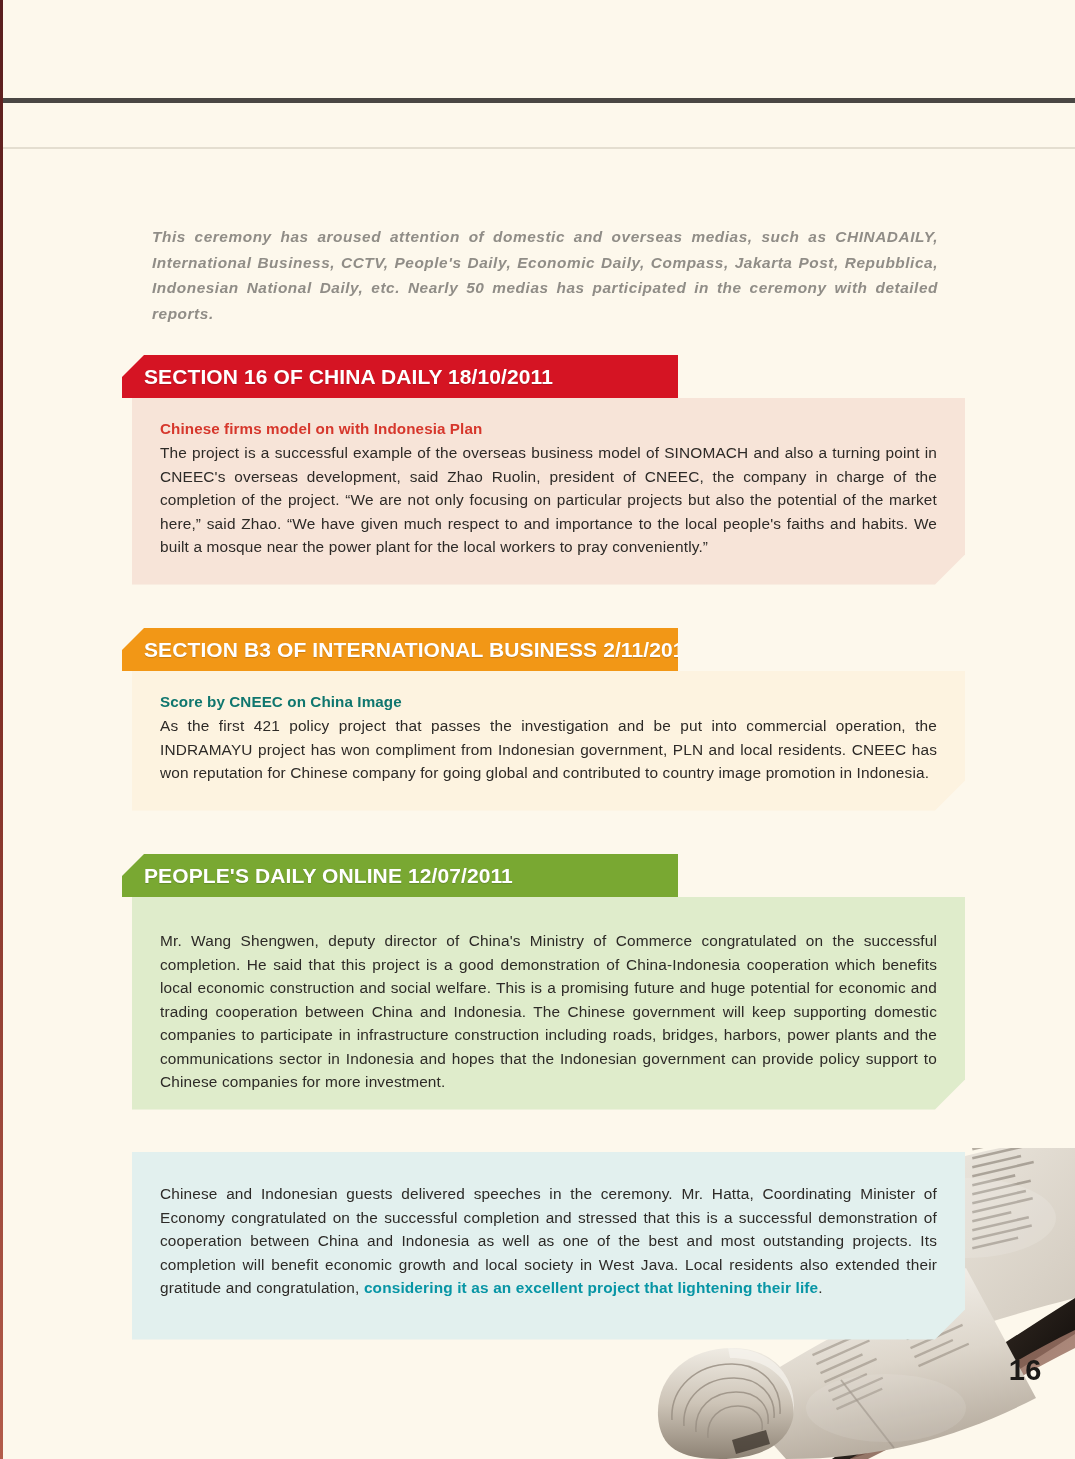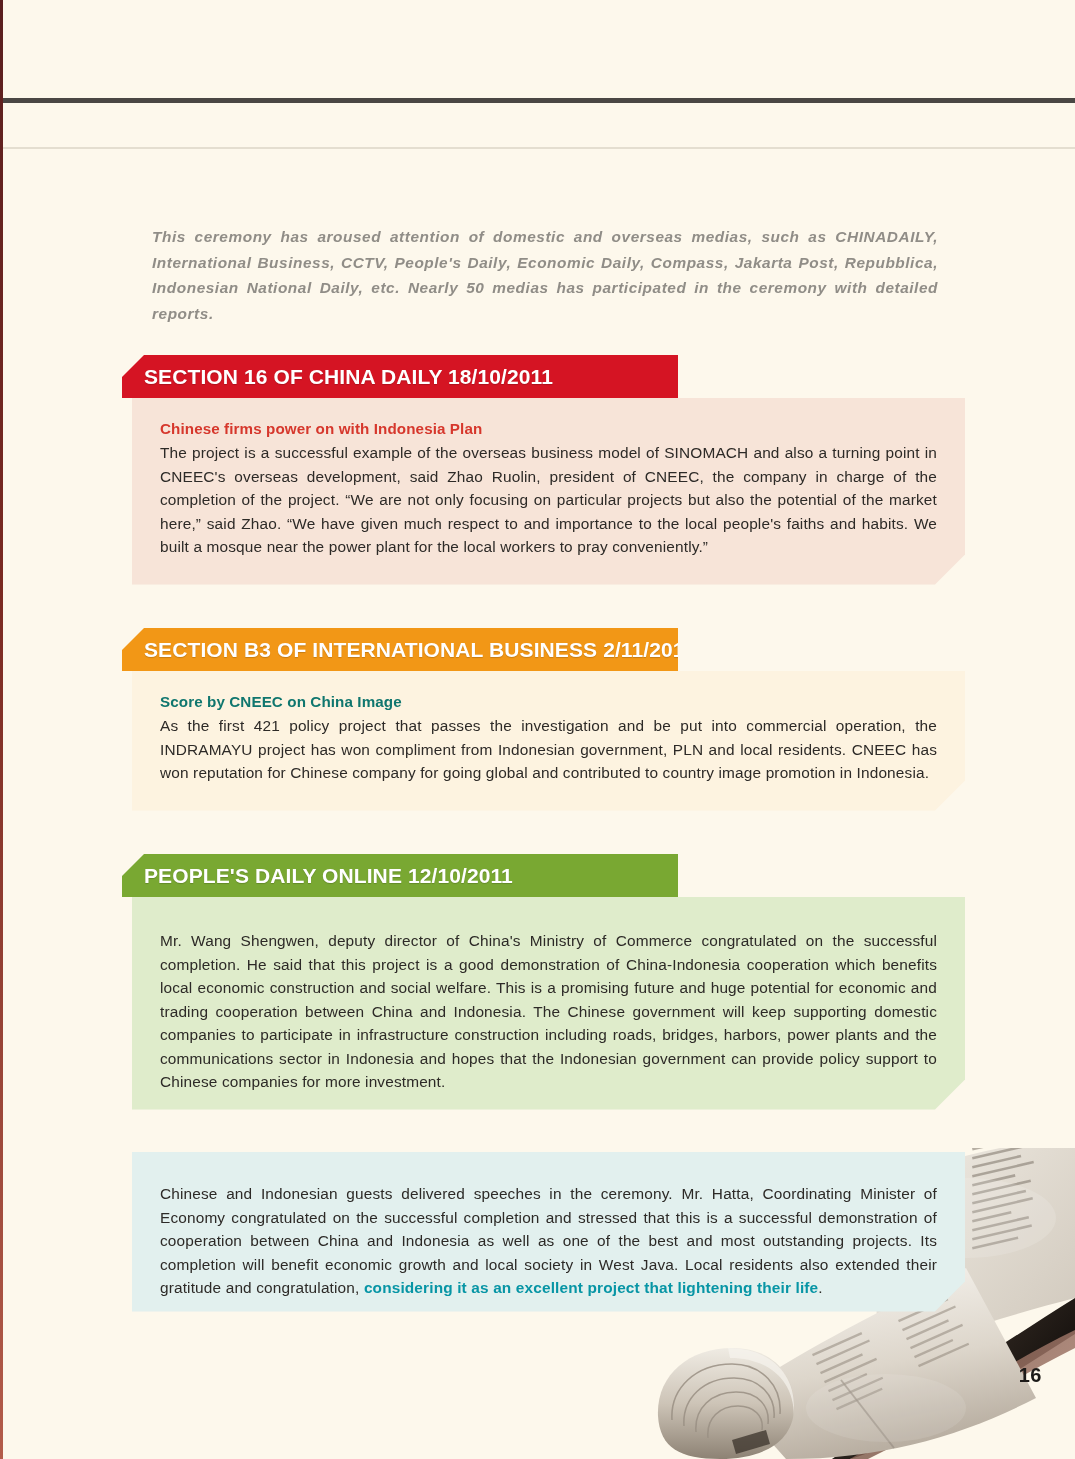--- a/index.html
+++ b/index.html
@@ -135,21 +135,21 @@
     width: 439px;
     height: 311px;
     overflow: hidden;
   }
   .np-svg { display: block; }
 
   .page-number {
     position: absolute;
     right: 33px;
     bottom: 72px;
-    font-size: 20px;
+    font-size: 29px;
     font-weight: bold;
     color: #1c1a18;
     letter-spacing: 0.5px;
   }
 </style>
 </head>
 <body>
 
 <div class="page">
 
@@ -158,38 +158,38 @@
   <div class="rule-light"></div>
 
 
   <div class="intro">This ceremony has aroused attention of domestic and overseas medias, such as CHINADAILY, International Business, CCTV, People's Daily, Economic Daily, Compass, Jakarta Post, Repubblica, Indonesian National Daily, etc. Nearly 50 medias has participated in the ceremony with detailed reports.</div>
 
   <div class="section" style="top:355px;">
     <div class="sec-header" id="h0" style="background: rgb(213, 20, 35);">
       <span class="sec-header-label">SECTION 16 OF CHINA DAILY 18/10/2011</span>
     </div>
     <div class="sec-body" id="b0" style="background: rgb(247, 228, 216);">
-      <p class="sec-subtitle" id="s0" style="color: rgb(214, 55, 44);">Chinese firms power on with Indonesia Plan</p>
+      <p class="sec-subtitle" id="s0" style="color: rgb(214, 55, 44);">Chinese firms model on with Indonesia Plan</p>
       <p class="sec-text">The project is a successful example of the overseas business model of SINOMACH and also a turning point in CNEEC's overseas development, said Zhao Ruolin, president of CNEEC, the company in charge of the completion of the project. “We are not only focusing on particular projects but also the potential of the market here,” said Zhao. “We have given much respect to and importance to the local people's faiths and habits. We built a mosque near the power plant for the local workers to pray conveniently.”</p>
     </div>
   </div>
 
   <div class="section" style="top:628px;">
     <div class="sec-header" id="h1" style="background: rgb(242, 151, 22);">
       <span class="sec-header-label">SECTION B3 OF INTERNATIONAL BUSINESS 2/11/2011</span>
     </div>
     <div class="sec-body" id="b1" style="background: rgb(253, 243, 224);">
       <p class="sec-subtitle" id="s1" style="color: #0f766e;">Score by CNEEC on China Image</p>
       <p class="sec-text">As the first 421 policy project that passes the investigation and be put into commercial operation, the INDRAMAYU project has won compliment from Indonesian government, PLN and local residents. CNEEC has won reputation for Chinese company for going global and contributed to country image promotion in Indonesia.</p>
     </div>
   </div>
 
   <div class="section" style="top:854px;">
     <div class="sec-header" id="h2" style="background: rgb(121, 168, 50);">
-      <span class="sec-header-label">PEOPLE'S DAILY ONLINE 12/10/2011</span>
+      <span class="sec-header-label">PEOPLE'S DAILY ONLINE 12/07/2011</span>
     </div>
     <div class="sec-body" id="b2" style="padding-top: 32px; padding-bottom: 16px; background: rgb(223, 236, 203);">
       <p class="sec-text">Mr. Wang Shengwen, deputy director of China's Ministry of Commerce congratulated on the successful completion. He said that this project is a good demonstration of China-Indonesia cooperation which benefits local economic construction and social welfare. This is a promising future and huge potential for economic and trading cooperation between China and Indonesia. The Chinese government will keep supporting domestic companies to participate in infrastructure construction including roads, bridges, harbors, power plants and the communications sector in Indonesia and hopes that the Indonesian government can provide policy support to Chinese companies for more investment.</p>
     </div>
   </div>
 
   <div class="newsphoto">
     <svg class="np-svg" width="439" height="311" viewBox="0 0 439 311" xmlns="http://www.w3.org/2000/svg" aria-hidden="true">
       <defs>
         <linearGradient id="paperA" x1="0" y1="0" x2="1" y2="1">
@@ -293,20 +293,20 @@
       </g>
 
       <path d="M96 292 L130 282 L134 296 L100 306 Z" fill="#3b332b" opacity="0.75"></path>
 
       <ellipse cx="330" cy="70" rx="90" ry="40" fill="#ffffff" opacity="0.14"></ellipse>
       <ellipse cx="250" cy="260" rx="80" ry="34" fill="#ffffff" opacity="0.1"></ellipse>
     </svg>
   </div>
 
   <div class="section" style="top:1152px;">
-    <div class="sec-body" id="b3" style="padding-top: 30px; padding-bottom: 12px; background: rgb(226, 240, 238);">
+    <div class="sec-body" id="b3" style="padding-top: 30px; padding-bottom: 40px; background: rgb(226, 240, 238);">
       <p class="sec-text"><span>Chinese and Indonesian guests delivered speeches in the ceremony. Mr. Hatta, Coordinating Minister of Economy congratulated on the successful completion and stressed that this is a successful demonstration of cooperation between China and Indonesia as well as one of the best and most outstanding projects. Its completion will benefit economic growth and local society in West Java. Local residents also extended their gratitude and congratulation, </span><span class="hl" id="hl3" style="color: rgb(7, 149, 165);">considering it as an excellent project that lightening their life</span><span>.</span></p>
     </div>
   </div>
 
   <div class="page-number">16</div>
 
 </div>
 
 </body></html>

